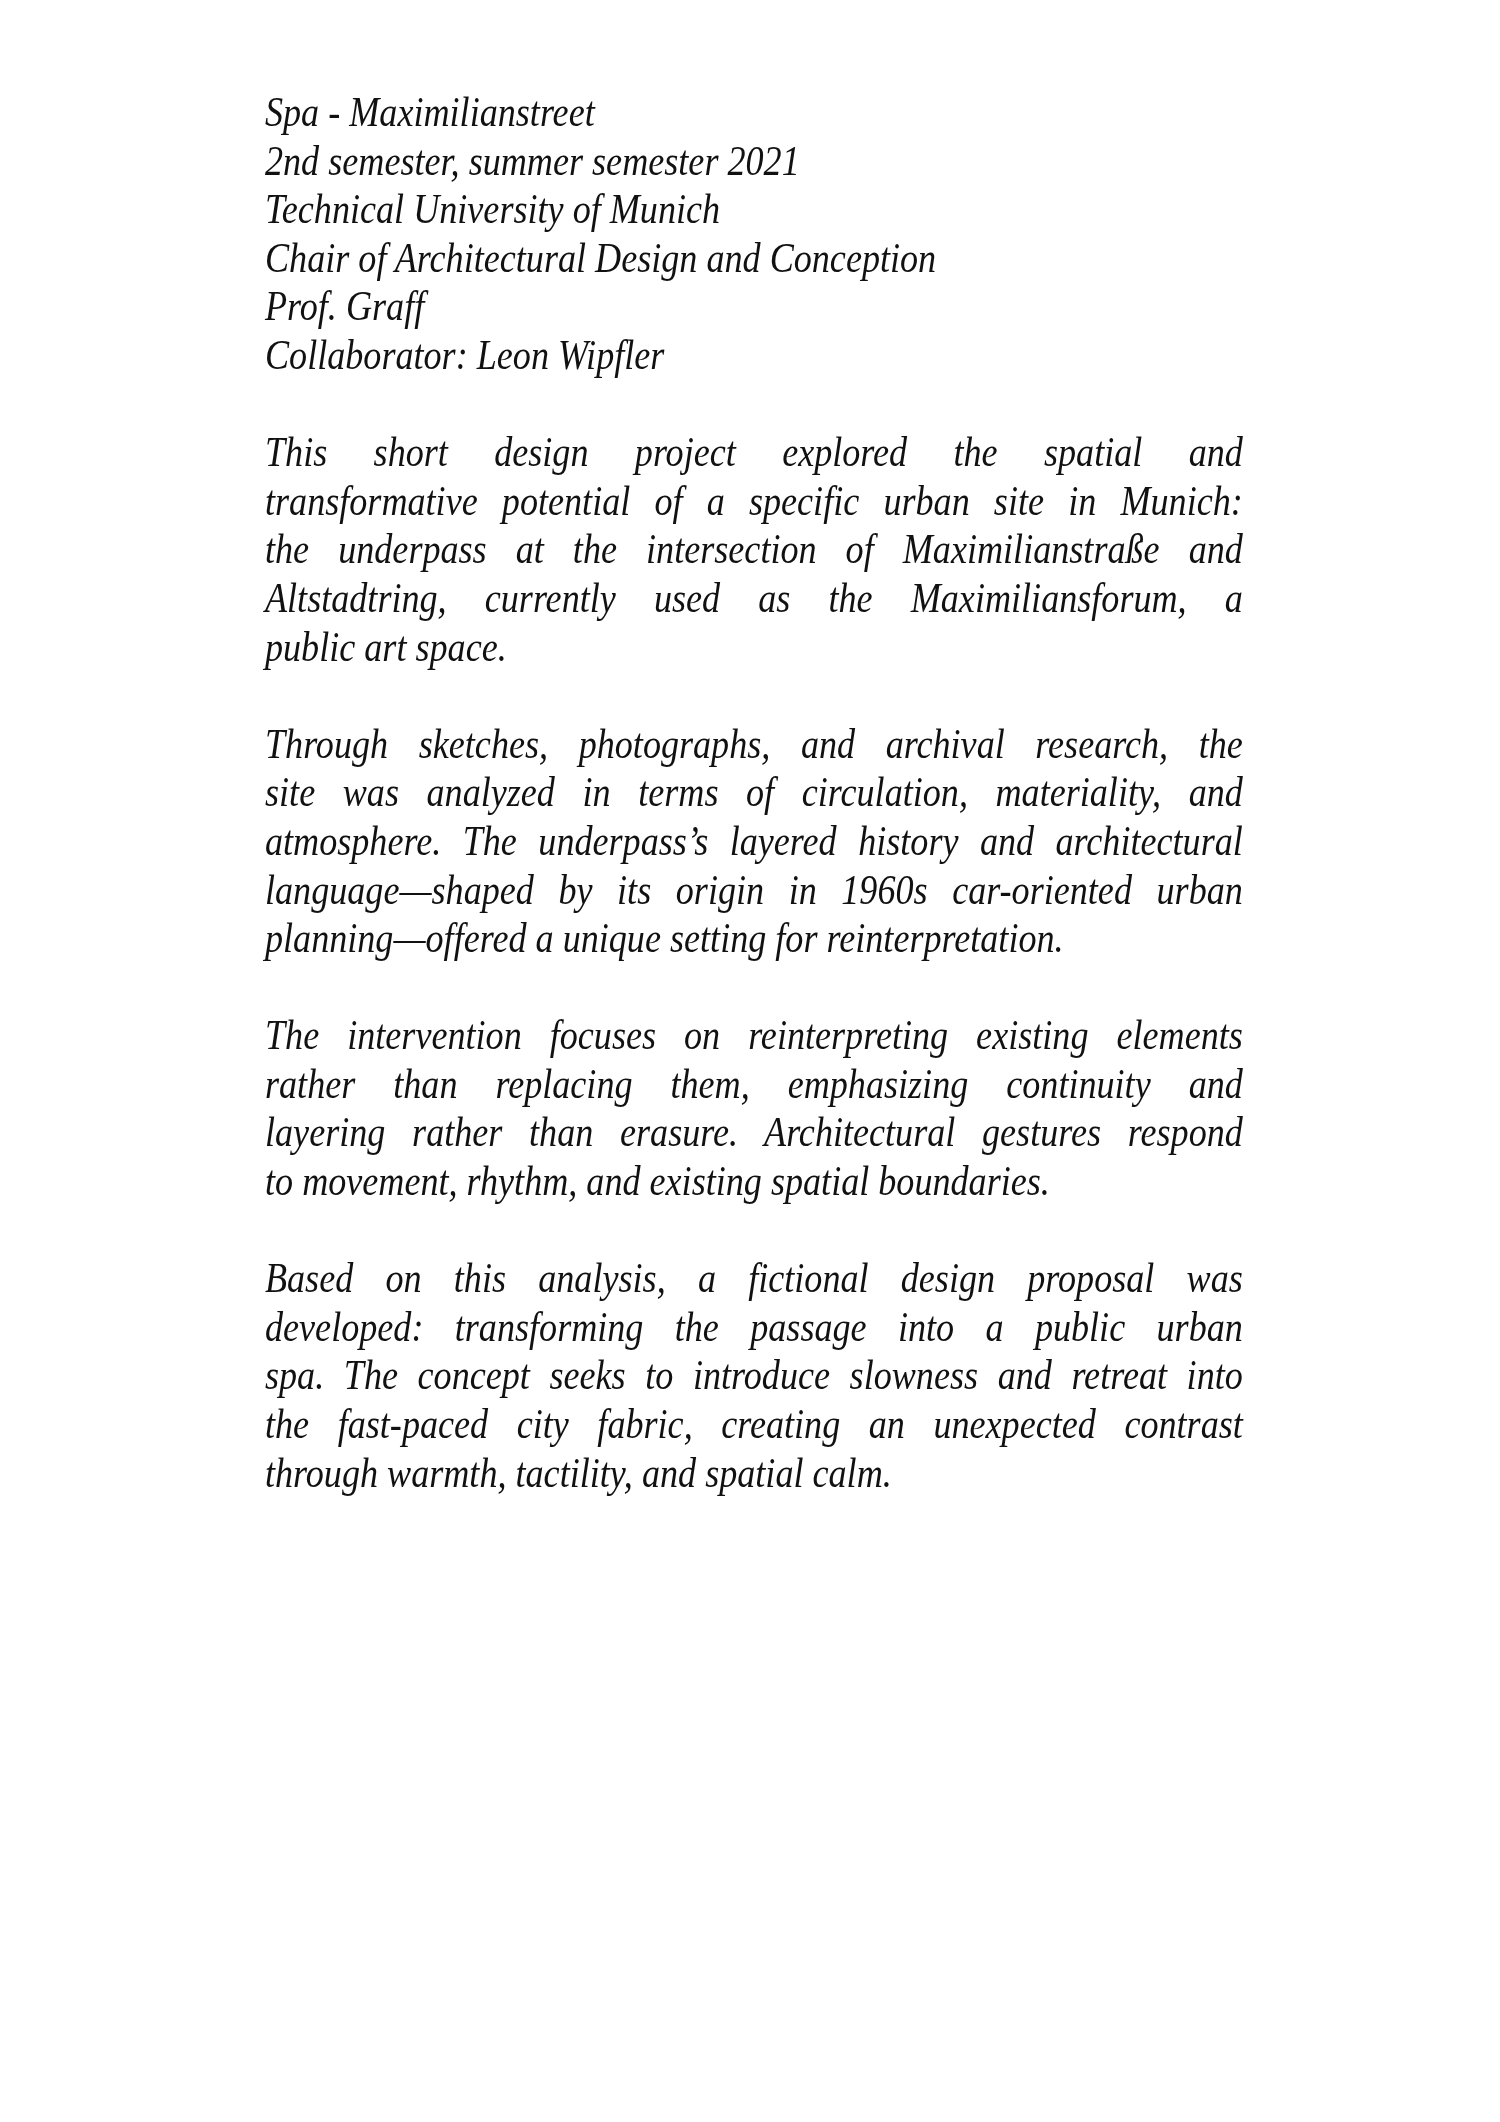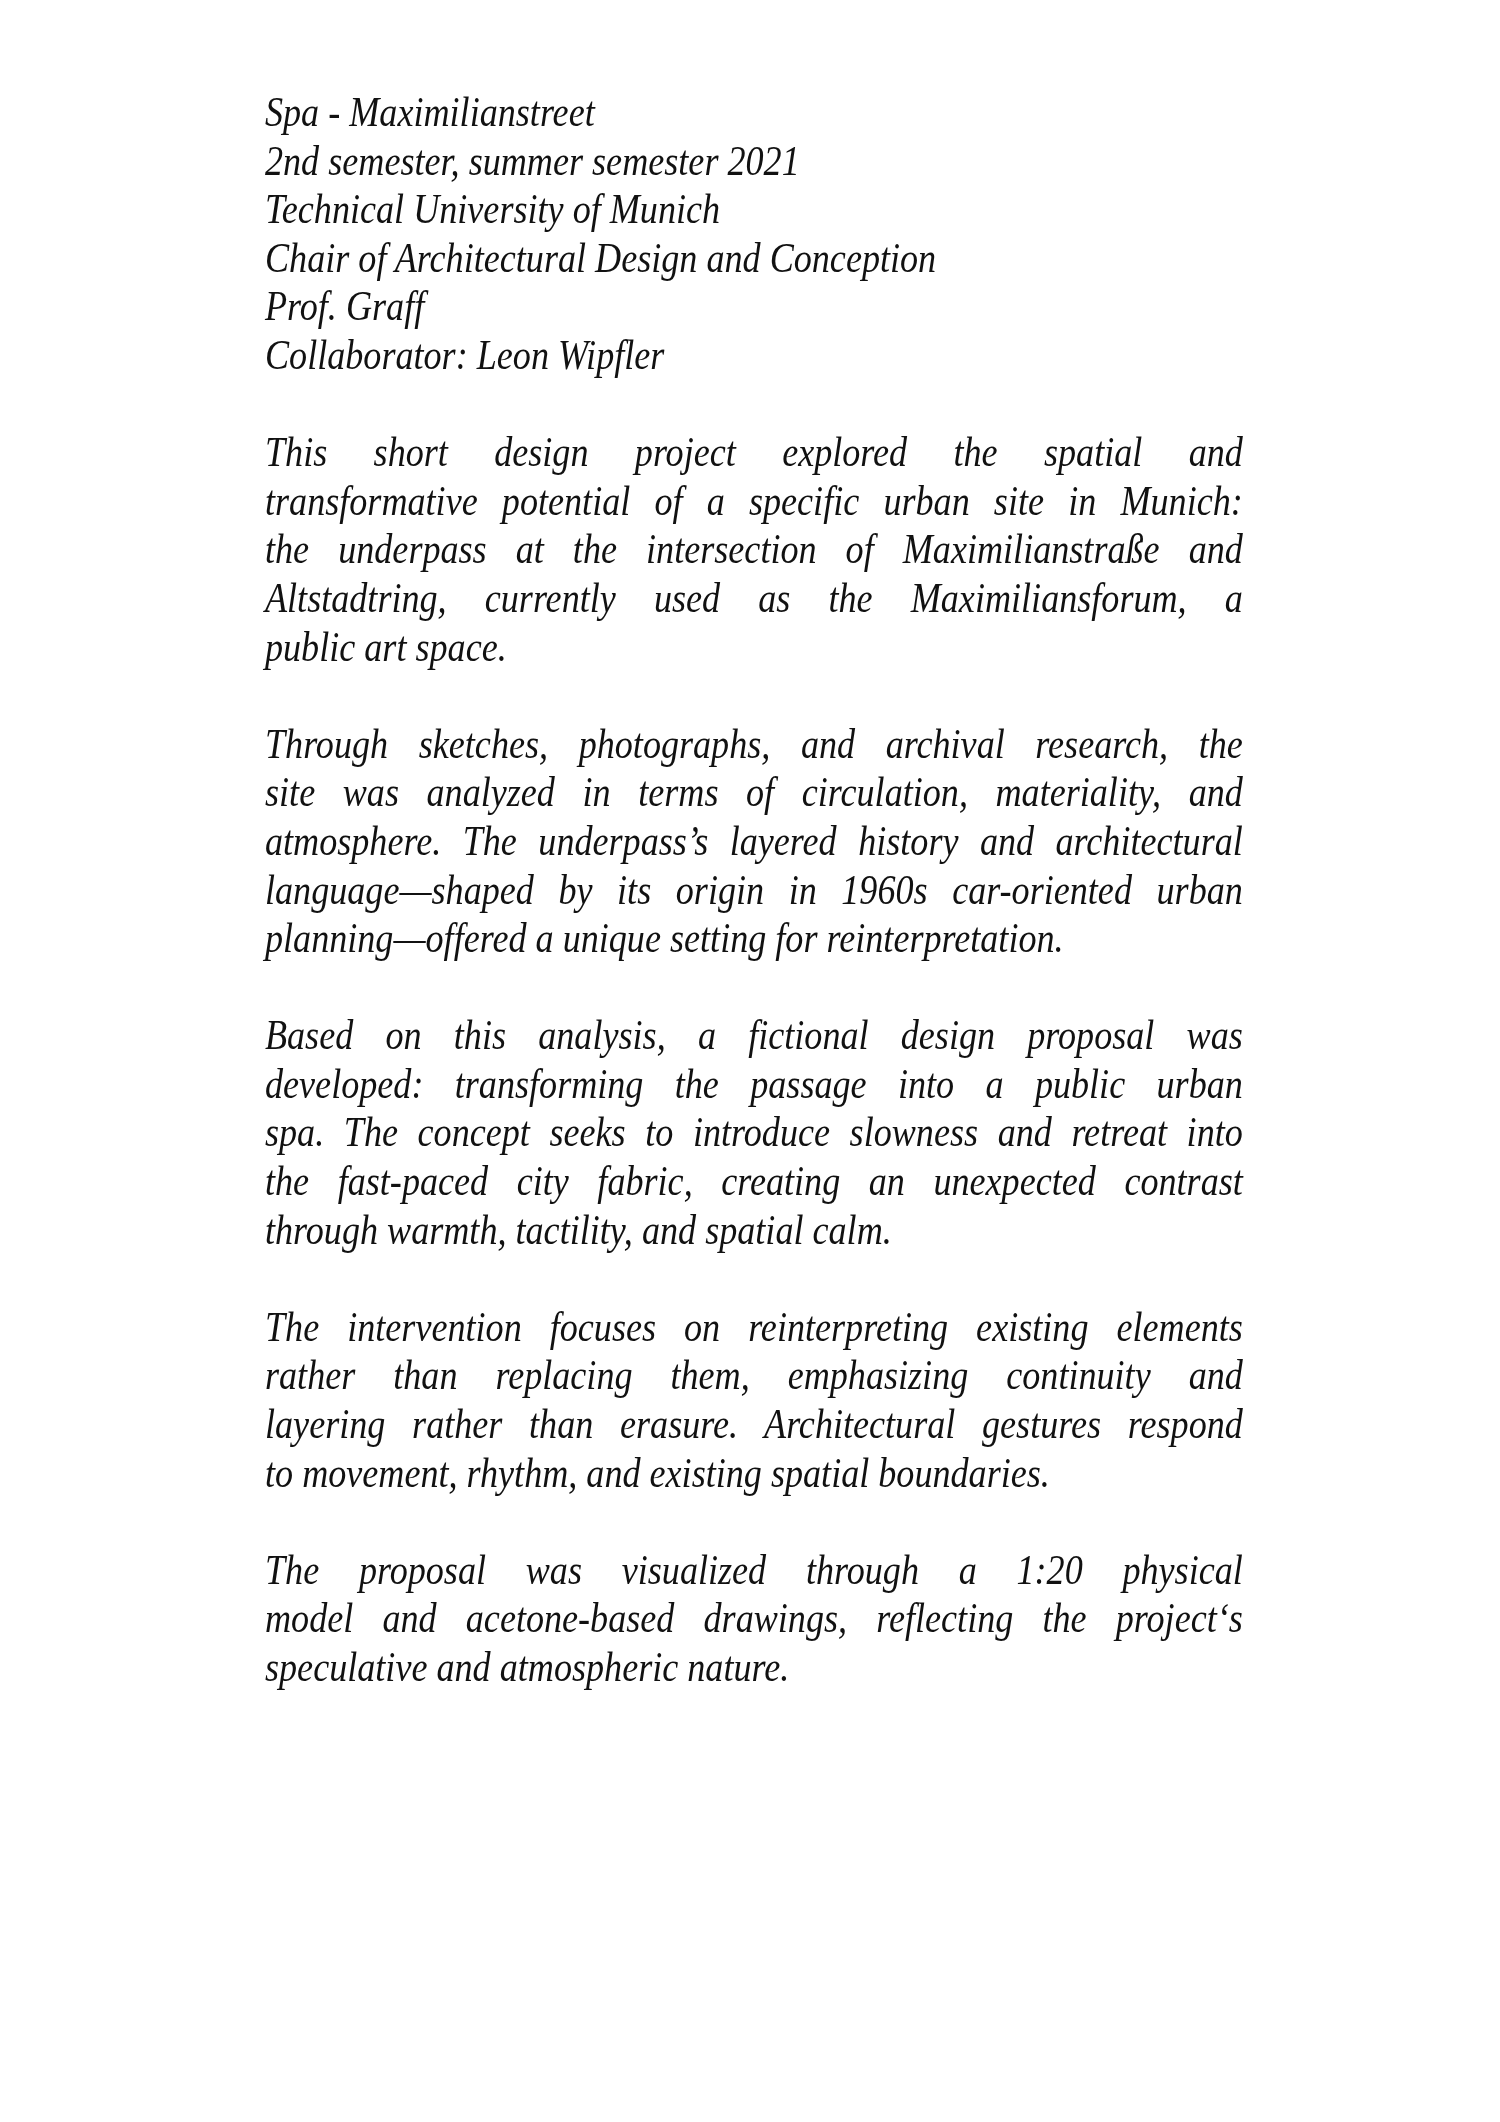--- a/index.html
+++ b/index.html
@@ -70,33 +70,28 @@
 
   <div class="para">
     <span class="line">Through sketches, photographs, and archival research, the</span>
     <span class="line">site was analyzed in terms of circulation, materiality, and</span>
     <span class="line">atmosphere. The underpass’s layered history and architectural</span>
     <span class="line">language—shaped by its origin in 1960s car-oriented urban</span>
     <span class="line last">planning—offered a unique setting for reinterpretation.</span>
   </div>
 
   <div class="para">
+    <span class="line">The intervention focuses on reinterpreting existing elements</span>
+    <span class="line">rather than replacing them, emphasizing continuity and</span>
+    <span class="line">layering rather than erasure. Architectural gestures respond</span>
+    <span class="line last">to movement, rhythm, and existing spatial boundaries.</span>
+  </div>
+
+  <div class="para">
     <span class="line">Based on this analysis, a fictional design proposal was</span>
     <span class="line">developed: transforming the passage into a public urban</span>
     <span class="line">spa. The concept seeks to introduce slowness and retreat into</span>
     <span class="line">the fast-paced city fabric, creating an unexpected contrast</span>
     <span class="line last">through warmth, tactility, and spatial calm.</span>
   </div>
 
-  <div class="para">
-    <span class="line">The intervention focuses on reinterpreting existing elements</span>
-    <span class="line">rather than replacing them, emphasizing continuity and</span>
-    <span class="line">layering rather than erasure. Architectural gestures respond</span>
-    <span class="line last">to movement, rhythm, and existing spatial boundaries.</span>
-  </div>
-
-  <div class="para">
-    <span class="line">The proposal was visualized through a 1:20 physical</span>
-    <span class="line">model and acetone-based drawings, reflecting the project‘s</span>
-    <span class="line last">speculative and atmospheric nature.</span>
-  </div>
 
 </div>
 
 </body></html>

